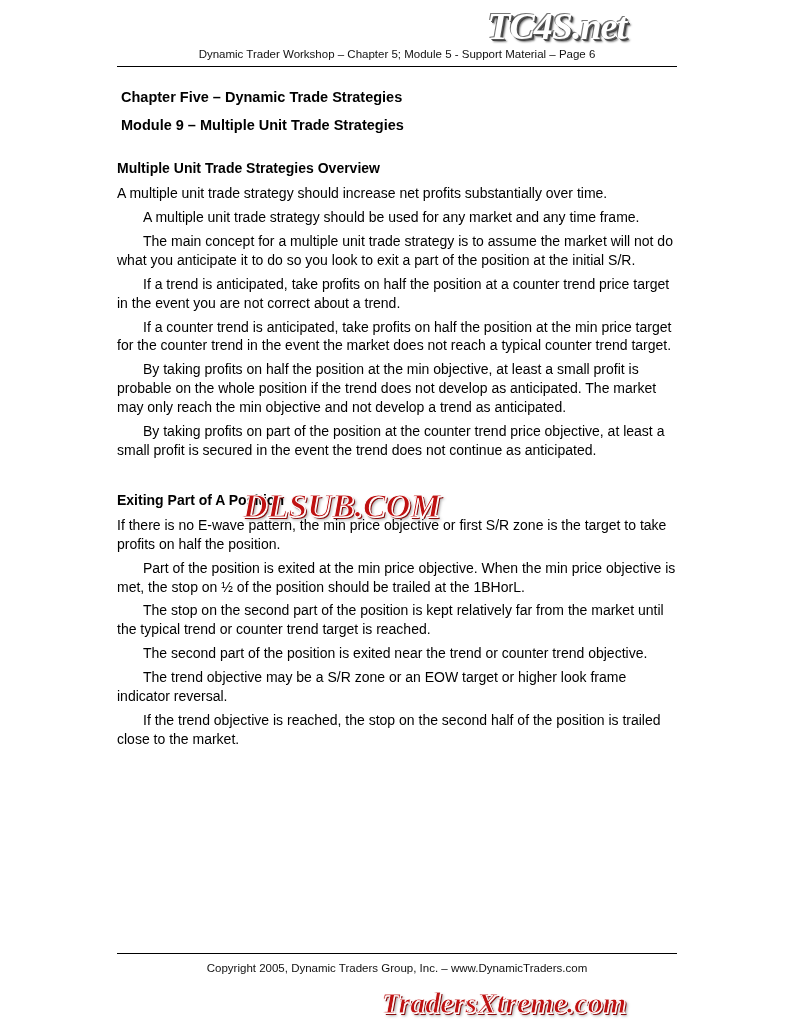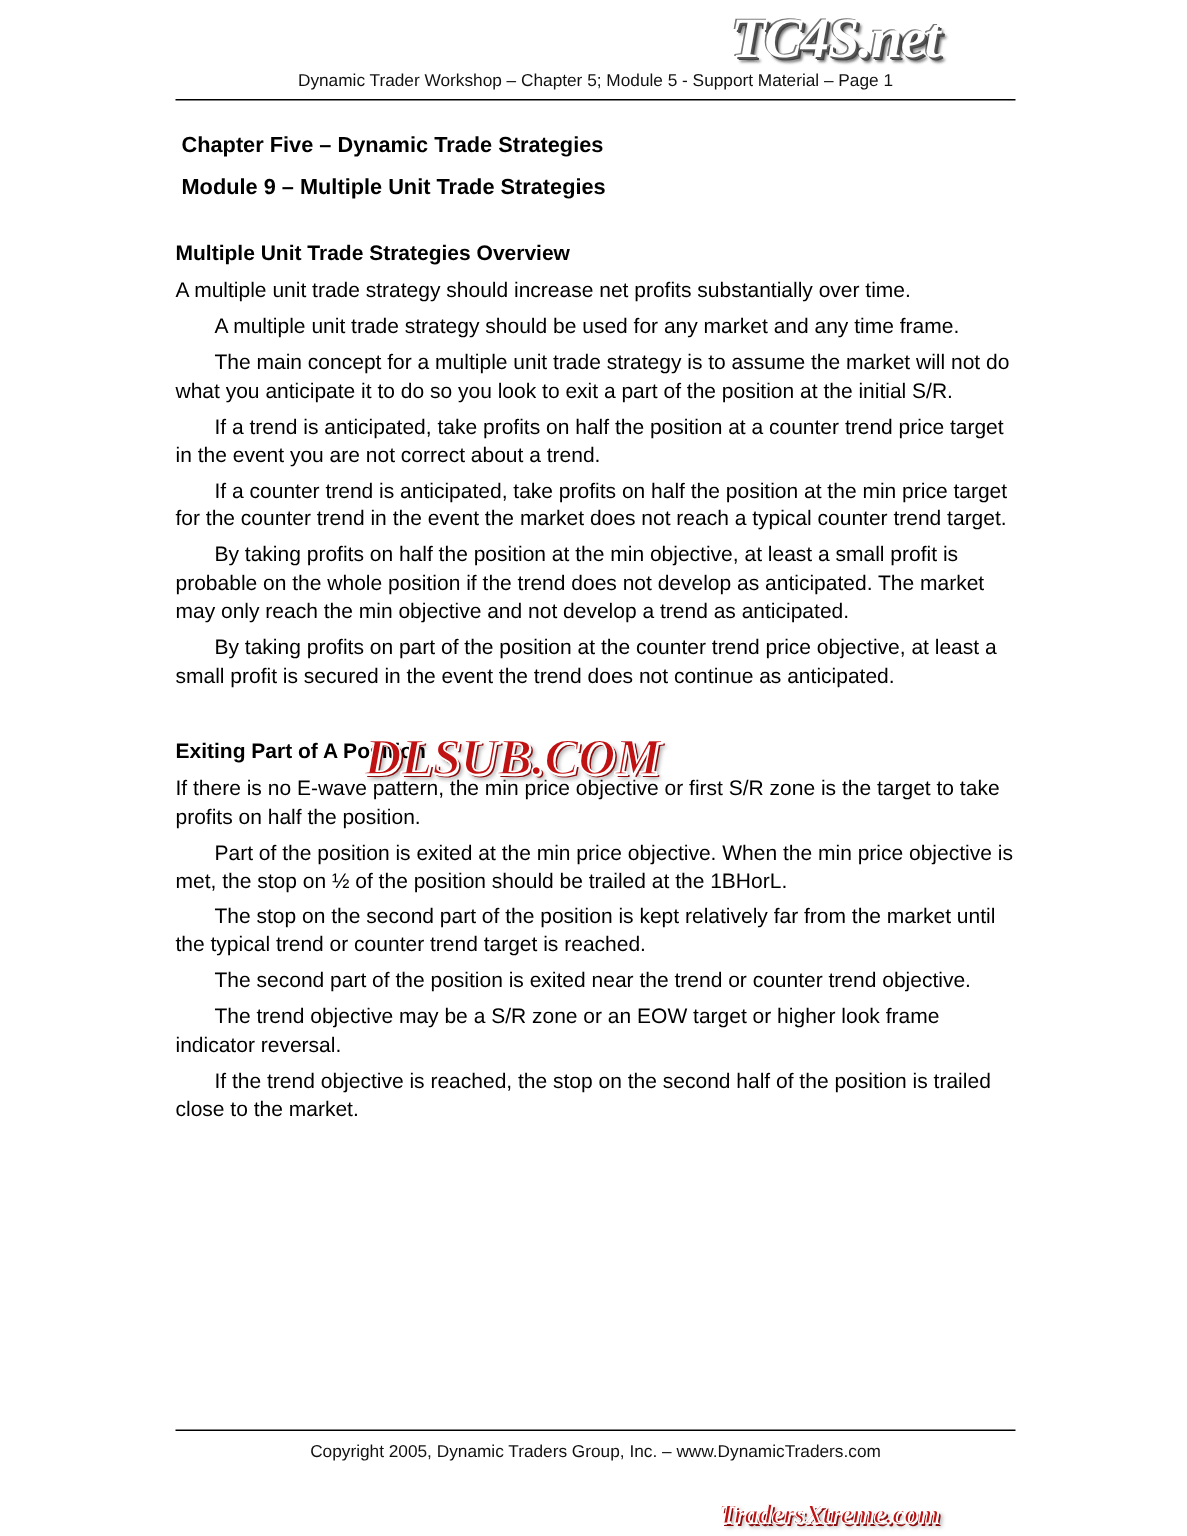--- a/index.html
+++ b/index.html
@@ -128,41 +128,41 @@
     text-align: center;
     font-size: 11.5px;
     color: #111;
   }
 
   .wm-bottom {
     position: absolute;
     right: 14px;
     bottom: 4px;
     font-family: "Liberation Serif", serif;
-    font-size: 18px;
+    font-size: 30px;
     font-weight: bold;
     font-style: italic;
     color: #c01212;
     text-shadow:
       1px 1px 0 #ffffff,
       2px 2px 0 #8a0c0c,
       3px 3px 3px rgba(0,0,0,0.35);
     -webkit-text-stroke: 0.8px #ffffff;
     white-space: nowrap;
     z-index: 5;
   }
 </style>
 </head>
 <body>
 
 <div class="page">
 
   <div class="wm-top">TC4S.net</div>
 
-  <div class="header-line">Dynamic Trader Workshop – Chapter 5; Module 5 - Support Material – Page 1</div>
+  <div class="header-line">Dynamic Trader Workshop – Chapter 5; Module 5 - Support Material – Page 6</div>
   <div class="rule-top"></div>
 
   <div class="content">
 
     <div class="h-title">Chapter Five  – Dynamic Trade Strategies</div>
     <div class="h-title second">Module 9 – Multiple Unit Trade Strategies</div>
 
     <div class="h-sub">Multiple Unit Trade Strategies Overview</div>
     <p class="body">A multiple unit trade strategy should increase net profits substantially over time.</p>
     <p class="body indent">A multiple unit trade strategy should be used for any market and any time frame.</p>

